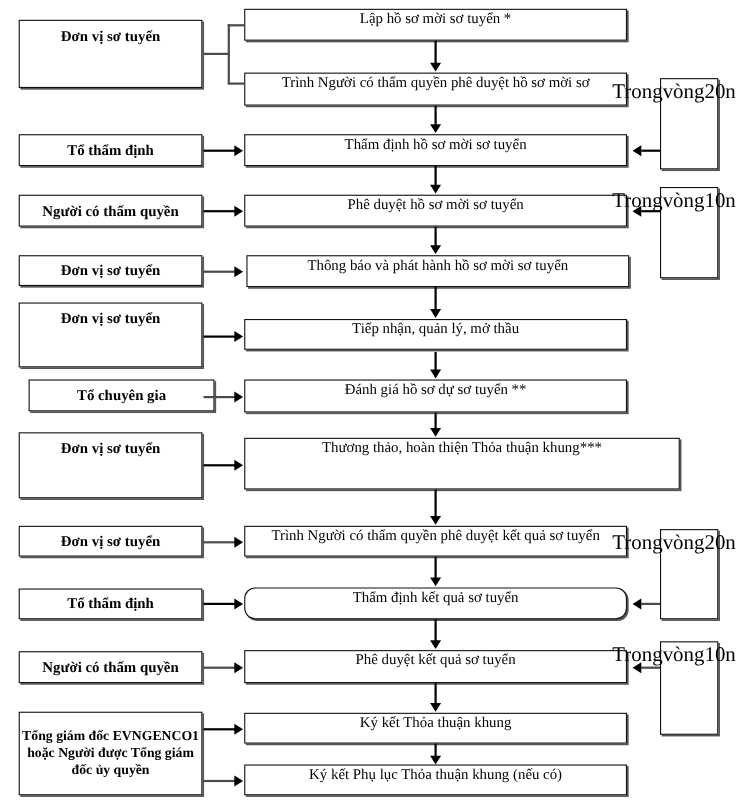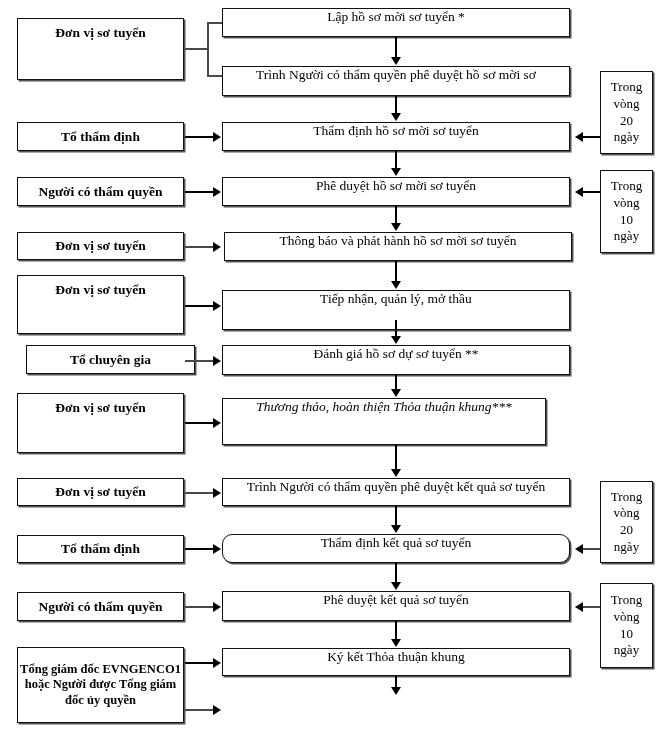--- a/index.html
+++ b/index.html
@@ -37,24 +37,24 @@
   .actor-box.single {
     align-items: center;
     padding-top: 0;
   }
   .process-box {
     font-size: 13.5px;
     font-weight: normal;
     line-height: 1.2;
   }
   .time-box {
-    font-size: 13px;
+    font-size: 19px;
     font-weight: normal;
     line-height: 1.28;
-    flex-direction: column;
+    flex-direction: row;
   }
   .time-box span { display: block; }
 
   
   .vline {
     position: absolute;
     width: 2px;
     background: #000000;
   }
   .hline {
@@ -148,48 +148,51 @@
   </div>
 
   <div class="box process-box" style="left:222px; top:177px; width:348px; height:29px;">
     <span>Phê duyệt hồ sơ mời sơ tuyển</span>
   </div>
 
   <div class="box process-box" style="left:224px; top:232px; width:348px; height:29px;">
     <span>Thông báo và phát hành hồ sơ mời sơ tuyển</span>
   </div>
 
-  <div class="box process-box" style="left:222px; top:290px; width:348px; height:40px;">
+  <div class="box process-box" style="left:222px; top:290px; width:348px; height:28px;">
     <span>Tiếp nhận, quản lý, mở thầu</span>
   </div>
 
   <div class="box process-box" style="left:222px; top:345px; width:348px; height:30px;">
     <span>Đánh giá hồ sơ dự sơ tuyển **</span>
   </div>
 
-  <div class="box process-box" style="left:222px; top:398px; width:324px; height:47px;font-style:italic;">
+  <div class="box process-box" style="left:222px; top:398px; width:396px; height:47px;">
     <span>Thương thảo, hoàn thiện Thỏa thuận khung***</span>
   </div>
 
   <div class="box process-box" style="left:222px; top:478px; width:348px; height:28px;">
     <span>Trình Người có thẩm quyền phê duyệt kết quả sơ tuyển</span>
   </div>
 
   <div class="box process-box" style="left:222px; top:534px; width:348px; height:29px;border-radius:10px;">
     <span>Thẩm định kết quả sơ tuyển</span>
   </div>
 
   <div class="box process-box" style="left:222px; top:591px; width:348px; height:30px;">
     <span>Phê duyệt kết quả sơ tuyển</span>
   </div>
 
   <div class="box process-box" style="left:222px; top:648px; width:348px; height:28px;">
     <span>Ký kết Thỏa thuận khung</span>
   </div>
 
+  <div class="box process-box" style="left:222px; top:695px; width:348px; height:28px;">
+    <span>Ký kết Phụ lục Thỏa thuận khung (nếu có)</span>
+  </div>
 
   <div class="box time-box" style="left:600px; top:71px; width:53px; height:83px;">
     <span>Trong</span>
     <span>vòng</span>
     <span>20</span>
     <span>ngày</span>
   </div>
 
   <div class="box time-box" style="left:600px; top:170px; width:53px; height:83px;">
     <span>Trong</span>

